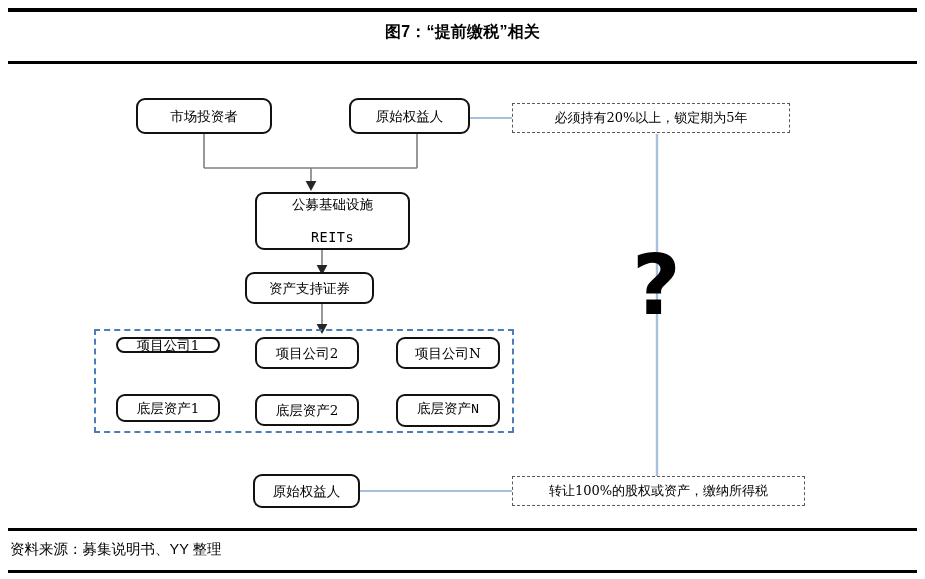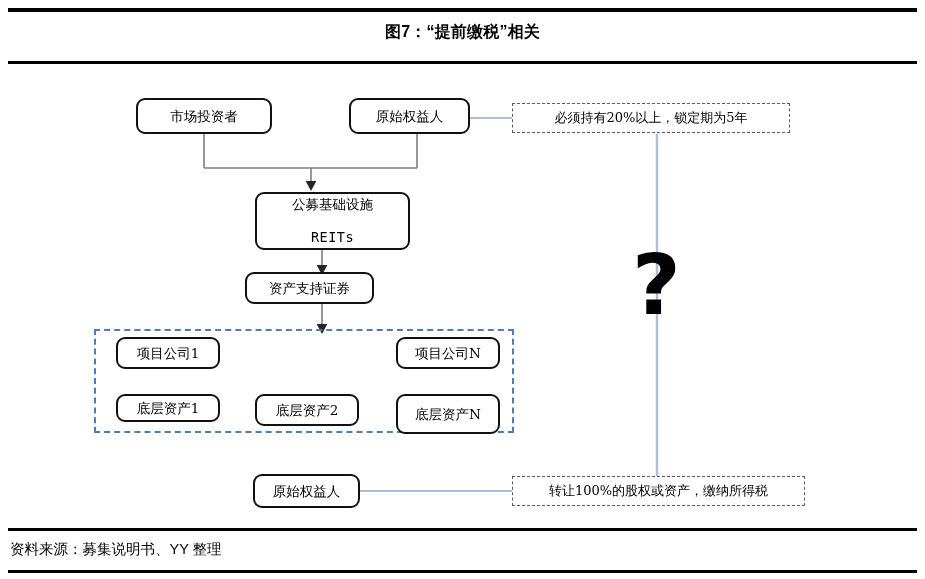--- a/index.html
+++ b/index.html
@@ -165,34 +165,37 @@
     <span>公募基础设施</span>
     <span class="line2">REITs</span>
   </div>
 
   <div class="node" style="left:245px; top:272px; width:129px; height:32px;">
     <span>资产支持证券</span>
   </div>
 
   <div class="group-region" style="left:94px; top:329px; width:420px; height:104px;"></div>
 
-  <div class="node" style="left:116px; top:337px; width:104px; height:32px;border-radius:9px;">
+  <div class="node" style="left:116px; top:337px; width:104px; height:16px;border-radius:9px;">
     <span>项目公司1</span>
+  </div>
+  <div class="node" style="left:255px; top:337px; width:104px; height:32px;">
+    <span>项目公司2</span>
   </div>
   <div class="node" style="left:396px; top:337px; width:104px; height:32px;">
     <span>项目公司N</span>
   </div>
 
   <div class="node" style="left:116px; top:394px; width:104px; height:28px;">
     <span>底层资产1</span>
   </div>
   <div class="node" style="left:255px; top:394px; width:104px; height:32px;">
     <span>底层资产2</span>
   </div>
-  <div class="node" style="left:396px; top:394px; width:104px; height:40px;">
+  <div class="node" style="left:396px; top:394px; width:104px; height:33px;font-family:Liberation Mono, monospace;">
     <span>底层资产N</span>
   </div>
 
   <div class="node" style="left:253px; top:474px; width:107px; height:34px;">
     <span>原始权益人</span>
   </div>
 
   <div class="note-box" style="left:512px; top:103px; width:278px; height:30px;">
     <span>必须持有20%以上，锁定期为5年</span>
   </div>

